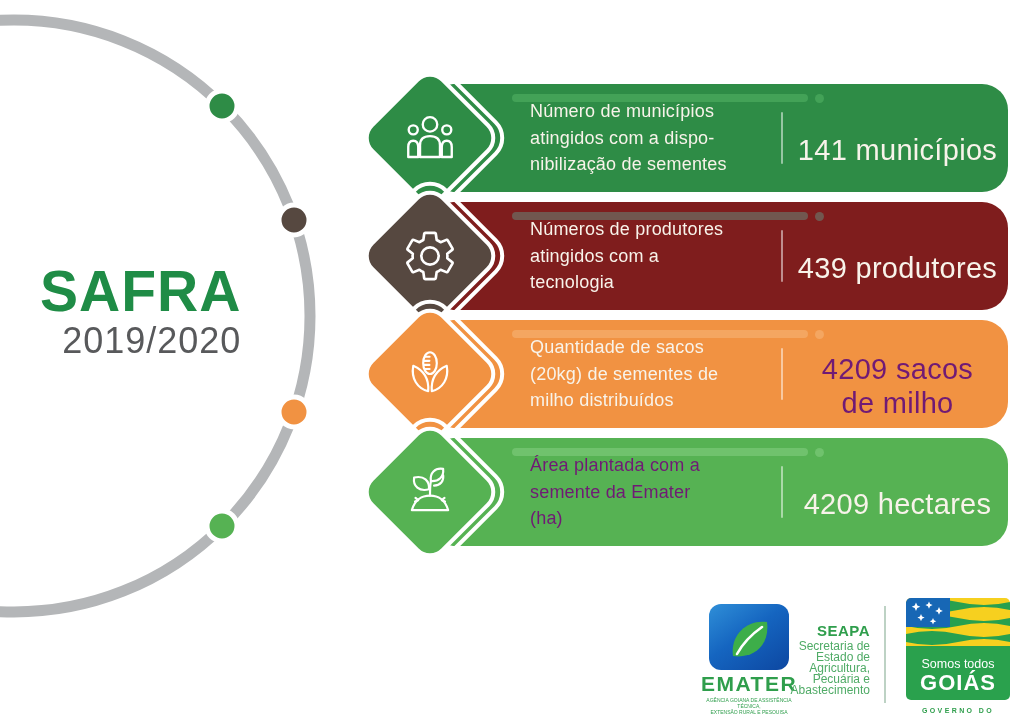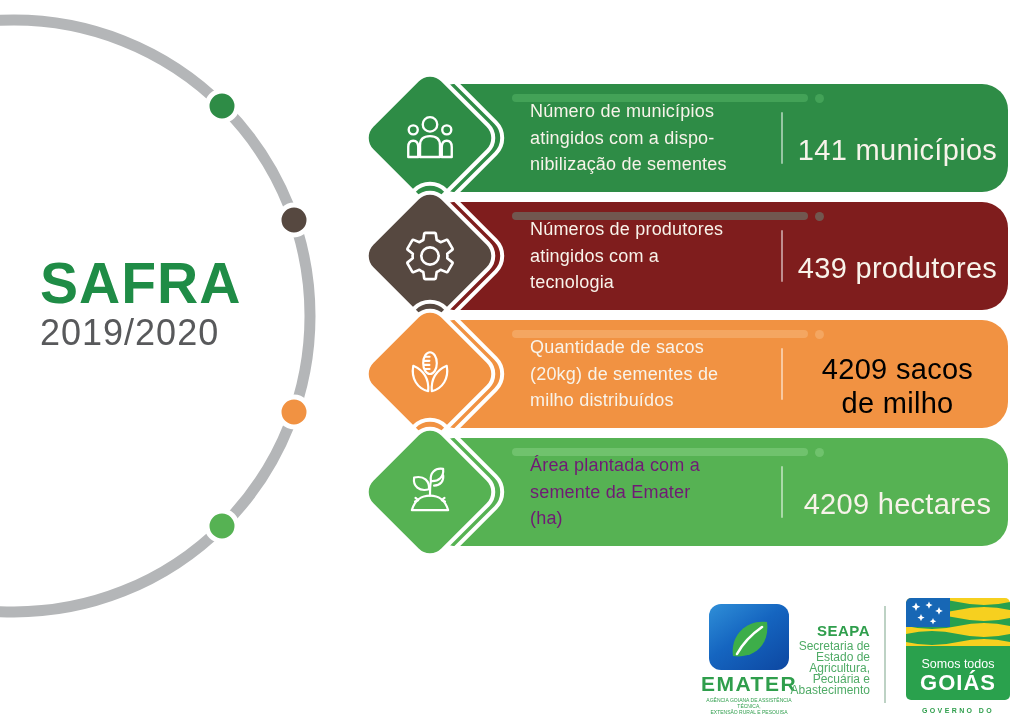--- a/index.html
+++ b/index.html
@@ -3,21 +3,21 @@
 <meta charset="utf-8">
 <style>
   * { margin:0; padding:0; box-sizing:border-box; }
   body { font-family:"Liberation Sans", sans-serif; background:#ffffff; }
   .canvas { position:relative; width:1024px; height:714px; background:#ffffff; overflow:hidden; }
 
   
   .arc-svg { position:absolute; left:0; top:0; z-index:0; }
 
   
-  .title-block { position:absolute; left:40px; top:254px; z-index:2; }
+  .title-block { position:absolute; left:40px; top:262px; z-index:2;text-align:right; }
   .title-main { font-size:57px; font-weight:bold; letter-spacing:1px; line-height:58px; }
   .title-season { font-size:36px; line-height:42px; letter-spacing:1px; }
 
   
   .row { position:absolute; left:0; width:1024px; height:108px; z-index:1; }
   .bar { position:absolute; left:443px; right:16px; top:0; height:108px;
          border-radius:10px 26px 26px 10px; }
   .accent { position:absolute; left:69px; top:10px; width:296px; height:8px;
             border-radius:4px; opacity:.85; }
   .accent-dot { position:absolute; left:372px; top:10px; width:9px; height:9px;
@@ -122,21 +122,21 @@
   </div>
 
   <div class="row" style="top:320px">
     <div class="bar" style="background-color: rgb(241, 146, 66);">
       <div class="accent" style="background-color: rgb(245, 169, 102);"></div>
       <div class="accent-dot" style="background-color: rgb(245, 169, 102);"></div>
       <div class="desc" style="color: rgb(248, 243, 234);">Quantidade de sacos
 (20kg) de sementes de
 milho distribuídos</div>
       <div class="bar-divider"></div>
-      <div class="value" style="color: #000000;">4209 sacos
+      <div class="value" style="color: #701a75;">4209 sacos
 de milho</div>
     </div>
     <div class="chevron"></div>
     <div class="diamond" style="background-color: rgb(241, 146, 66);">
       <svg width="58" height="58" viewBox="0 0 64 64">
         <g class="icon-stroke" stroke-width="2.4">
           <ellipse cx="32" cy="20" rx="7.5" ry="12"></ellipse>
           <path d="M26.5 13 h5 M25.3 17.5 h6 M25.3 22 h6 M26.5 26.5 h5"></path>
           <path d="M30 51 C18 48 11 37 13.5 23 C25 28 31 38 30 51 Z"></path>
           <path d="M34 51 C46 48 53 37 50.5 23 C39 28 33 38 34 51 Z"></path>

